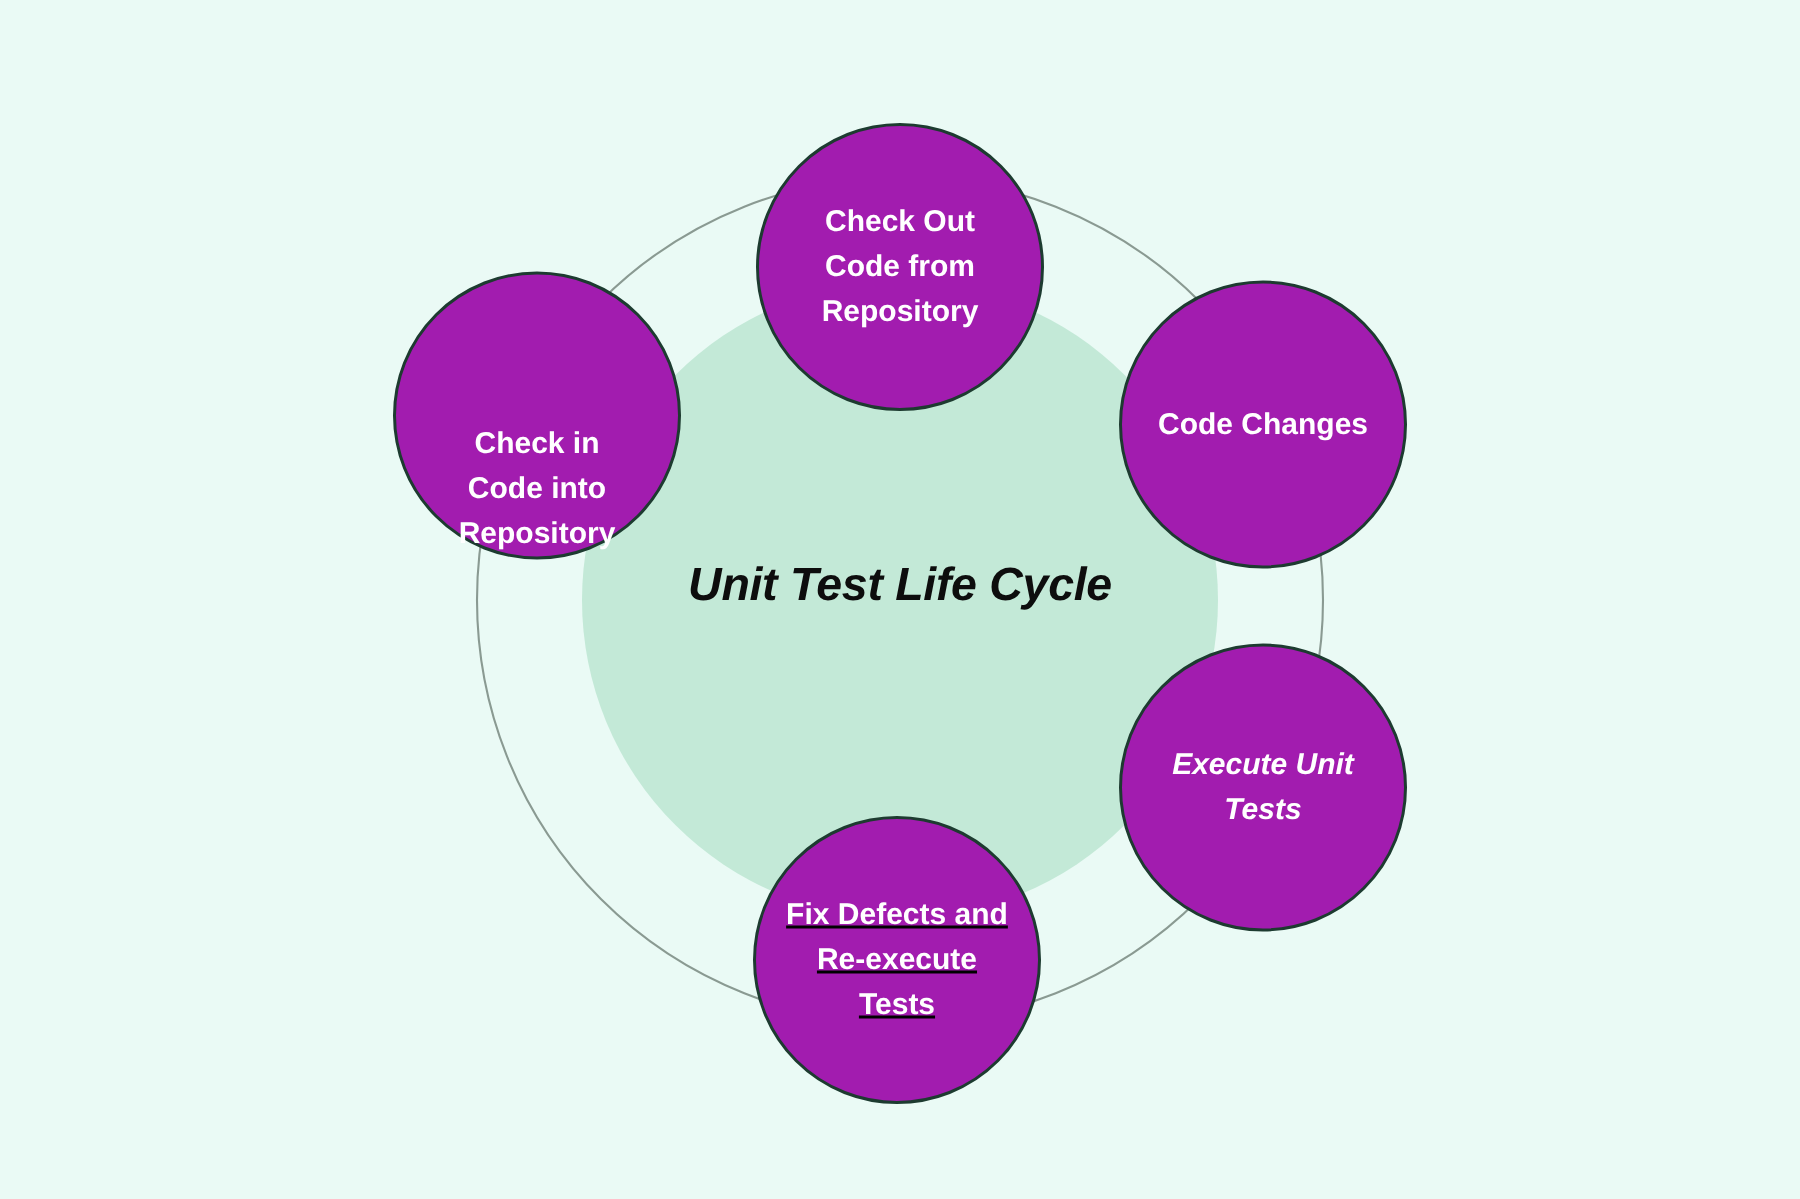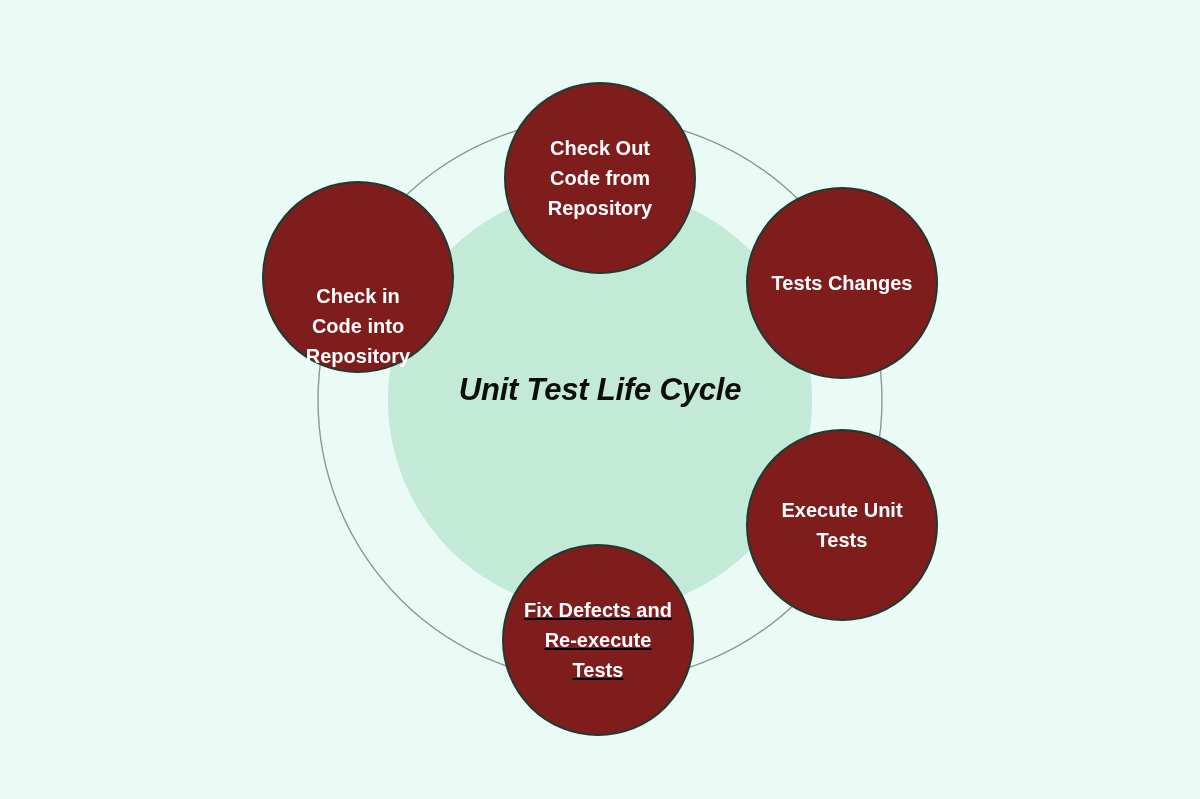--- a/index.html
+++ b/index.html
@@ -46,40 +46,40 @@
     color: #0d0d0d;
     letter-spacing: -0.2px;
     line-height: 40px;
     font-style: italic;
   }
   .node {
     position: absolute;
     width: 192px;
     height: 192px;
     border-radius: 50%;
-    background: #7f1d1d;
+    background: #a21caf;
     border: 2px solid #1d3b30;
     box-sizing: border-box;
     display: flex;
     align-items: center;
     justify-content: center;
     text-align: center;
   }
   .node-label {
     color: #ffffff;
     font-size: 20px;
     font-weight: bold;
     line-height: 30px;
     padding: 0 14px;
     white-space: pre-line;
   }
   
   .node-0 { left: 504px;  top: 82px;  }   
   .node-1 { left: 746px;  top: 187px; }   
-  .node-2 { left: 746px;  top: 429px; }   
+  .node-2 { left: 746px;  top: 429px; font-style: italic; }   
   .node-3 { left: 502px;  top: 544px; text-decoration: underline; }   
   .node-4 { left: 262px;  top: 429px; }   
   .node-5 { left: 262px;  top: 181px; align-items: flex-end; }   
 </style>
 </head>
 <body>
 
 <div class="canvas">
 
   <svg class="ring-svg" viewBox="0 0 1200 799" xmlns="http://www.w3.org/2000/svg">
@@ -90,21 +90,21 @@
 
   <div class="center-title">Unit Test Life Cycle</div>
 
   <div class="node node-0">
     <span class="node-label">Check Out
 Code from
 Repository</span>
   </div>
 
   <div class="node node-1">
-    <span class="node-label">Tests Changes</span>
+    <span class="node-label">Code Changes</span>
   </div>
 
   <div class="node node-2">
     <span class="node-label">Execute Unit
 Tests</span>
   </div>
 
   <div class="node node-3">
     <span class="node-label">Fix Defects and
 Re-execute

